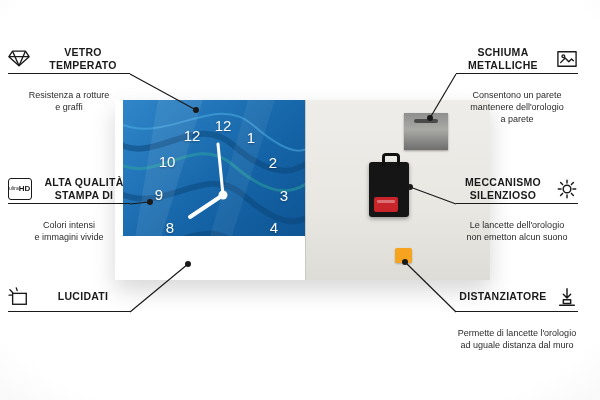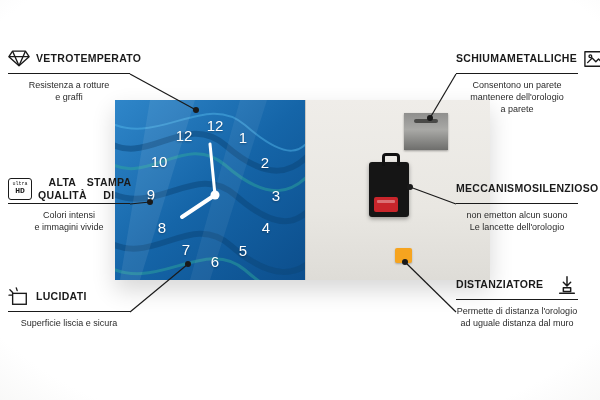--- a/index.html
+++ b/index.html
@@ -4,21 +4,21 @@
 <style>
   html,body{margin:0;padding:0;background:#fff;}
   .stage{
     position:relative;width:600px;height:400px;overflow:hidden;
     font-family:"Liberation Sans","DejaVu Sans",sans-serif;color:#1a1a1a;
     background:radial-gradient(120% 125% at 50% 45%, #ffffff 52%, #e3e3e1 88%, #d6d6d4 100%);
   }
 
   
   .product{position:absolute;left:115px;top:100px;width:375px;height:180px;box-shadow:0 10px 22px rgba(0,0,0,.16);}
-  .front{position:absolute;left:0;top:0;width:190px;height:180px;overflow:hidden;background:#1565a8;}
+  .front{position:absolute;left:8px;top:0;width:190px;height:136px;overflow:hidden;background:#1565a8;}
   .front svg.pattern{position:absolute;left:0;top:0;}
   .front svg.hands{position:absolute;left:0;top:0;z-index:3;}
   .num{position:absolute;z-index:2;color:#fff;font-size:15px;transform:translate(-50%,-50%);
        text-shadow:0 1px 2px rgba(0,0,0,.3);}
   .p12{left:100px;top:25px}.p1{left:128px;top:37px}.p2{left:150px;top:62px}.p3{left:161px;top:95px}
   .p4{left:151px;top:127px}.p5{left:128px;top:150px}.p6{left:100px;top:161px}.p7{left:71px;top:149px}
   .p8{left:47px;top:127px}.p9{left:36px;top:94px}.p10{left:44px;top:61px}.p11{left:69px;top:35px}
 
   .back{position:absolute;left:190px;top:0;width:185px;height:180px;
         background:linear-gradient(180deg,#efede9 0%,#e9e7e2 60%,#dedcd7 100%);
@@ -37,29 +37,29 @@
         box-shadow:0 1px 2px rgba(0,0,0,.25);}
 
   
   .connectors{position:absolute;left:0;top:0;z-index:5;pointer-events:none;}
   .connectors line{stroke:#1a1a1a;stroke-width:1.2;}
   .connectors circle{fill:#1a1a1a;}
 
   
   .callout{position:absolute;z-index:6;width:122px;}
   .c1{left:8px;top:46px}.c2{left:8px;top:176px}.c3{left:8px;top:284px}
-  .c4{left:456px;top:46px}.c5{left:456px;top:176px}.c6{left:456px;top:272px}
+  .c4{left:456px;top:46px}.c5{left:456px;top:176px}.c6{left:456px;top:284px}
   .head{display:flex;align-items:center;gap:6px;height:28px;border-bottom:1px solid #1a1a1a;box-sizing:border-box;padding-bottom:2px;}
-  .title{flex:1;display:flex;flex-direction:row;text-align:center;font-weight:bold;font-size:10.5px;line-height:1.2;letter-spacing:.3px;}
+  .title{flex:1;display:flex;flex-direction:column;text-align:center;font-weight:bold;font-size:10.5px;line-height:1.2;letter-spacing:.3px;}
   .icon{flex:0 0 auto;display:flex;align-items:center;justify-content:center;color:#1a1a1a;}
   .sub{position:relative;left:50%;transform:translateX(-50%);width:max-content;max-width:175px;
-       margin-top:5px;text-align:center;font-size:9px;line-height:1.35;color:#2b2b2b;}
+       margin-top:15px;text-align:center;font-size:9px;line-height:1.35;color:#2b2b2b;}
   .sub span{display:block;white-space:nowrap;}
-  .hd-badge{width:22px;height:20px;border:1.5px solid #1a1a1a;border-radius:3px;display:flex;flex-direction:column;
-       align-items:center;justify-content:center;line-height:1;font-family:Liberation Mono, monospace;}
+  .hd-badge{width:22px;height:20px;border:1.5px solid #1a1a1a;border-radius:3px;display:flex;flex-direction:row;
+       align-items:center;line-height:1;}
   .hd-badge .hd-top{font-size:5px;}
   .hd-badge .hd-bottom{font-size:8px;font-weight:bold;}
 </style>
 </head>
 <body>
 
 <div class="stage">
 
   <div class="product">
 
@@ -178,23 +178,20 @@
       <span class="icon">
         <svg width="22" height="20" viewBox="0 0 24 22" fill="none" stroke="currentColor" stroke-width="1.5" stroke-linecap="round">
           <rect x="5" y="7" width="15" height="12"></rect>
           <path d="M2 3 L5 6 M9 1 L10 4 M1 9 H4"></path>
         </svg>
       </span>
       <div class="title">
         <span>LUCIDATI</span>
       </div>
     </div>
-    <div class="sub">
-      <span>Superficie liscia e sicura</span>
-    </div>
   </div>
 
   <div class="callout c4">
     <div class="head">
       <div class="title">
         <span>SCHIUMA</span>
         <span>METALLICHE</span>
       </div>
       <span class="icon">
         <svg width="22" height="20" viewBox="0 0 24 22" fill="none" stroke="currentColor" stroke-width="1.5" stroke-linecap="round" stroke-linejoin="round">
@@ -218,37 +215,37 @@
         <span>SILENZIOSO</span>
       </div>
       <span class="icon">
         <svg width="22" height="22" viewBox="0 0 24 24" fill="none" stroke="currentColor" stroke-width="1.6" stroke-linecap="round">
           <circle cx="12" cy="12" r="4.2"></circle>
           <path d="M12 2.5 V5.5 M12 18.5 V21.5 M2.5 12 H5.5 M18.5 12 H21.5 M5 5 L7.2 7.2 M16.8 16.8 L19 19 M19 5 L16.8 7.2 M7.2 16.8 L5 19"></path>
         </svg>
       </span>
     </div>
     <div class="sub">
+      <span>Le lancette dell'orologio</span>
       <span>non emetton alcun suono</span>
-      <span>Le lancette dell'orologio</span>
     </div>
   </div>
 
   <div class="callout c6">
     <div class="head">
       <div class="title">
         <span>DISTANZIATORE</span>
       </div>
       <span class="icon">
         <svg width="22" height="22" viewBox="0 0 24 24" fill="none" stroke="currentColor" stroke-width="1.6" stroke-linecap="round" stroke-linejoin="round">
           <path d="M12 3 V12 M8 9 L12 13 L16 9"></path>
           <rect x="8" y="15" width="8" height="4"></rect>
           <path d="M4 21 H20"></path>
         </svg>
       </span>
     </div>
     <div class="sub">
-      <span>Permette di distanza l'orologio</span>
+      <span>Permette di lancette l'orologio</span>
       <span>ad uguale distanza dal muro</span>
     </div>
   </div>
 
 </div>
 
 </body></html>

